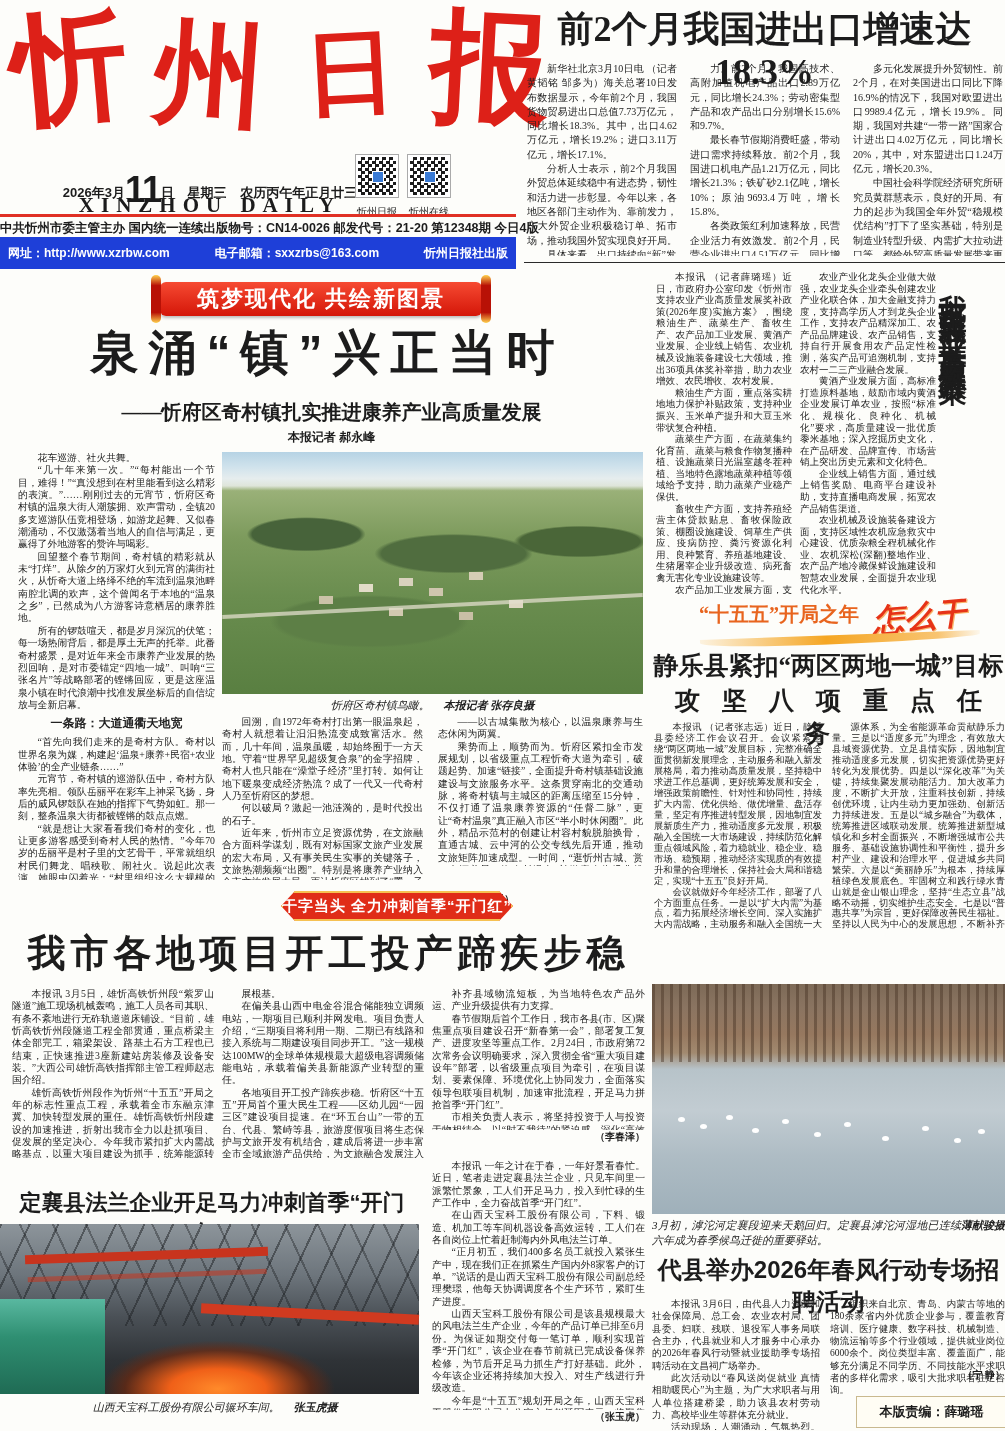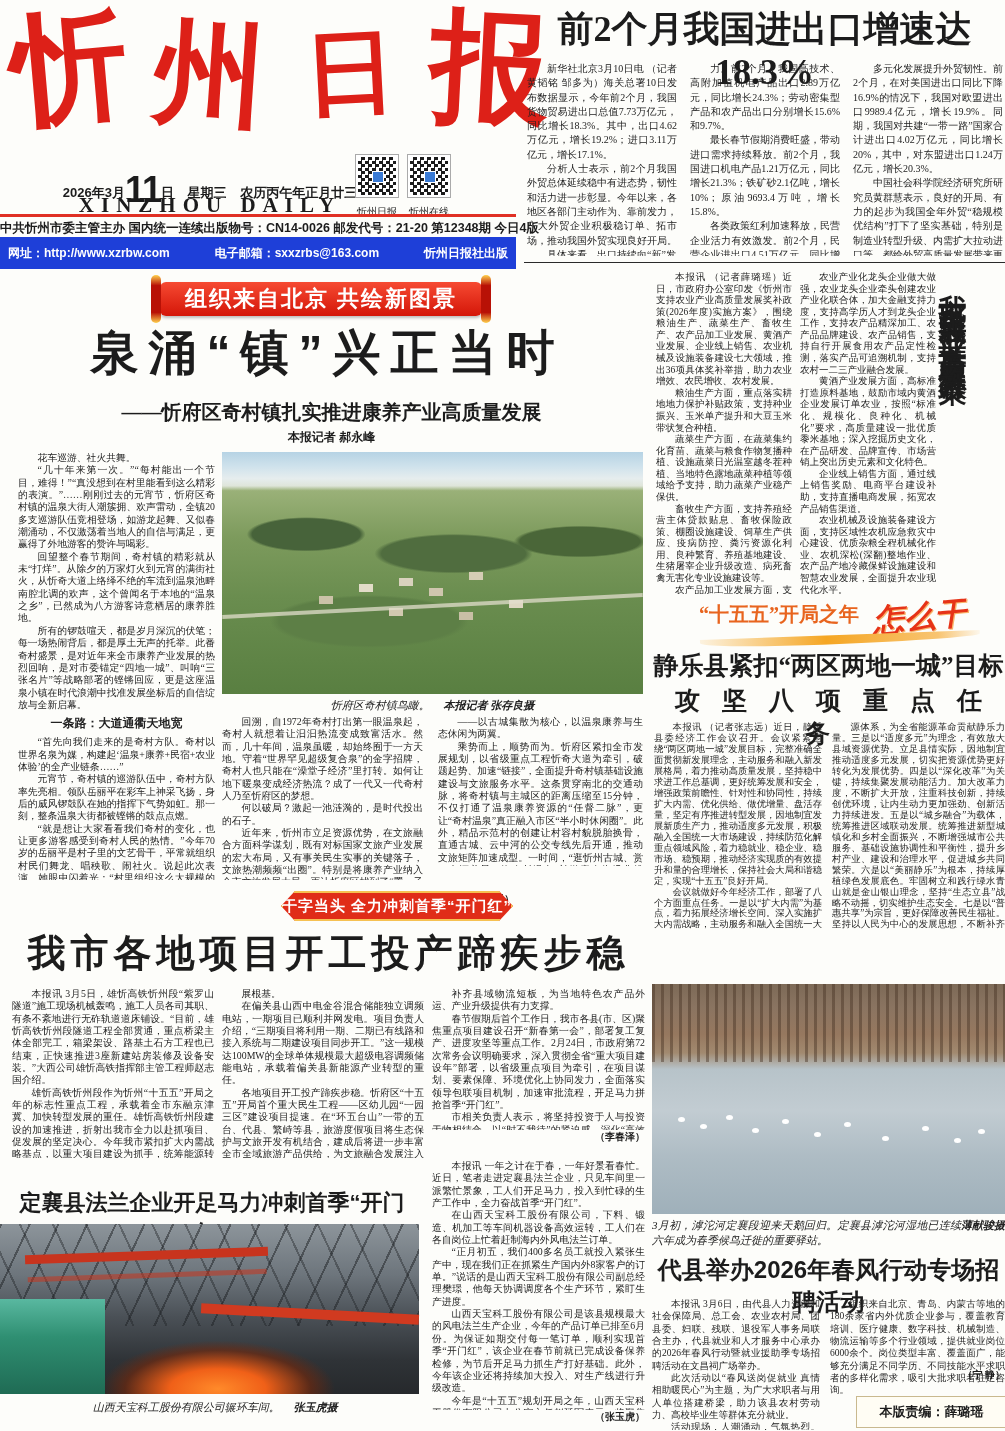--- a/index.html
+++ b/index.html
@@ -141,21 +141,21 @@
       <p>力。前2个月，我国高技术、高附加值机电产品出口2.89万亿元，同比增长24.3%；劳动密集型产品和农产品出口分别增长15.6%和9.7%。</p>
       <p>最长春节假期消费旺盛，带动进口需求持续释放。前2个月，我国进口机电产品1.21万亿元，同比增长21.3%；铁矿砂2.1亿吨，增长10%；原油9693.4万吨，增长15.8%。</p>
       <p>各类政策红利加速释放，民营企业活力有效激发。前2个月，民营企业进出口4.51万亿元，同比增长22.8%。同期，外商投资企业和国有企业进出口分别增长15.3%、7.4%。</p>
     </div>
   <div class="abs bt" style="left:853px;top:62px;width:150px;height:194px;font-size:10px;line-height:1.43;">
       <p>多元化发展提升外贸韧性。前2个月，在对美国进出口同比下降16.9%的情况下，我国对欧盟进出口9989.4亿元，增长19.9%。同期，我国对共建“一带一路”国家合计进出口4.02万亿元，同比增长20%，其中，对东盟进出口1.24万亿元，增长20.3%。</p>
       <p>中国社会科学院经济研究所研究员黄群慧表示，良好的开局、有力的起步为我国全年外贸“稳规模优结构”打下了坚实基础，特别是制造业转型升级、内需扩大拉动进口等，都给外贸高质量发展带来更多源头活水。</p>
     </div>
   <div class="abs rule" style="left:524px;top:262px;width:481px;height:1px;"></div>
 
-  <div class="scroll-banner">组织来自北京 共绘新图景</div>
+  <div class="scroll-banner">筑梦现代化 共绘新图景</div>
   <div class="abs sans" style="left:10px;top:324px;width:635px;text-align:center;font-weight:900;font-size:48px;letter-spacing:10px;line-height:1.2;">泉涌“镇”兴正当时</div>
   <div class="abs headline-serif" style="left:18px;top:399px;width:627px;font-size:20px;">——忻府区奇村镇扎实推进康养产业高质量发展</div>
   <div class="abs sans" style="left:18px;top:429px;width:627px;text-align:center;font-weight:bold;font-size:12px;">本报记者 郝永峰</div>
 
   <div class="abs bt" style="left:18px;top:452px;width:197px;height:428px;">
     <div>
         <p>花车巡游、社火共舞。</p>
         <p>“几十年来第一次。”“每村能出一个节目，难得！”“真没想到在村里能看到这么精彩的表演。”……刚刚过去的元宵节，忻府区奇村镇的温泉大街人潮簇拥、欢声雷动，全镇20多支巡游队伍竞相登场，如游龙起舞、又似春潮涌动，不仅激荡着当地人的自信与满足，更赢得了外地游客的赞许与喝彩。</p>
         <p>回望整个春节期间，奇村镇的精彩就从未“打烊”。从除夕的万家灯火到元宵的满街社火，从忻奇大道上络绎不绝的车流到温泉池畔南腔北调的欢声，这个曾闻名于本地的“温泉之乡”，已然成为八方游客诗意栖居的康养胜地。</p>
         <p>所有的锣鼓喧天，都是岁月深沉的伏笔；每一场热闹背后，都是厚土无声的托举。此番奇村盛景，是对近年来全市康养产业发展的热烈回响，是对市委锚定“四地一城”、叫响“三张名片”等战略部署的铿锵回应，更是这座温泉小镇在时代浪潮中找准发展坐标后的自信绽放与全新启幕。</p>

